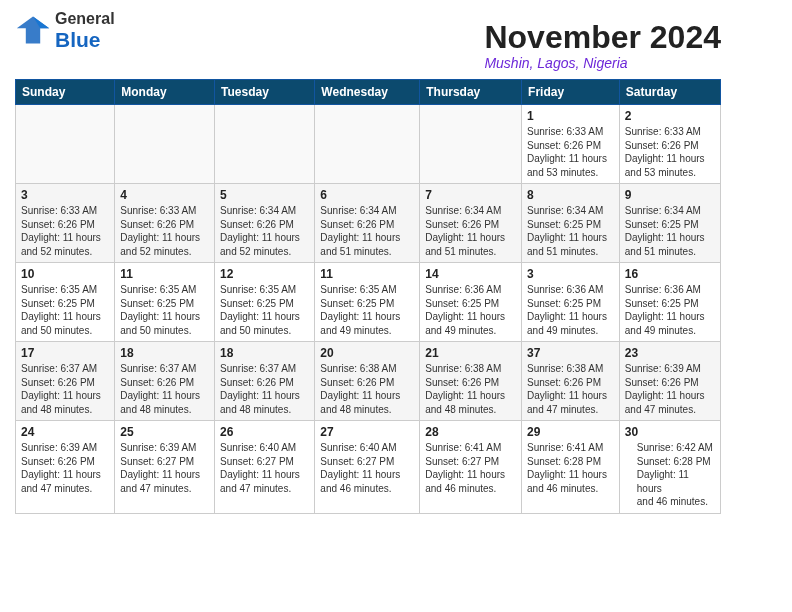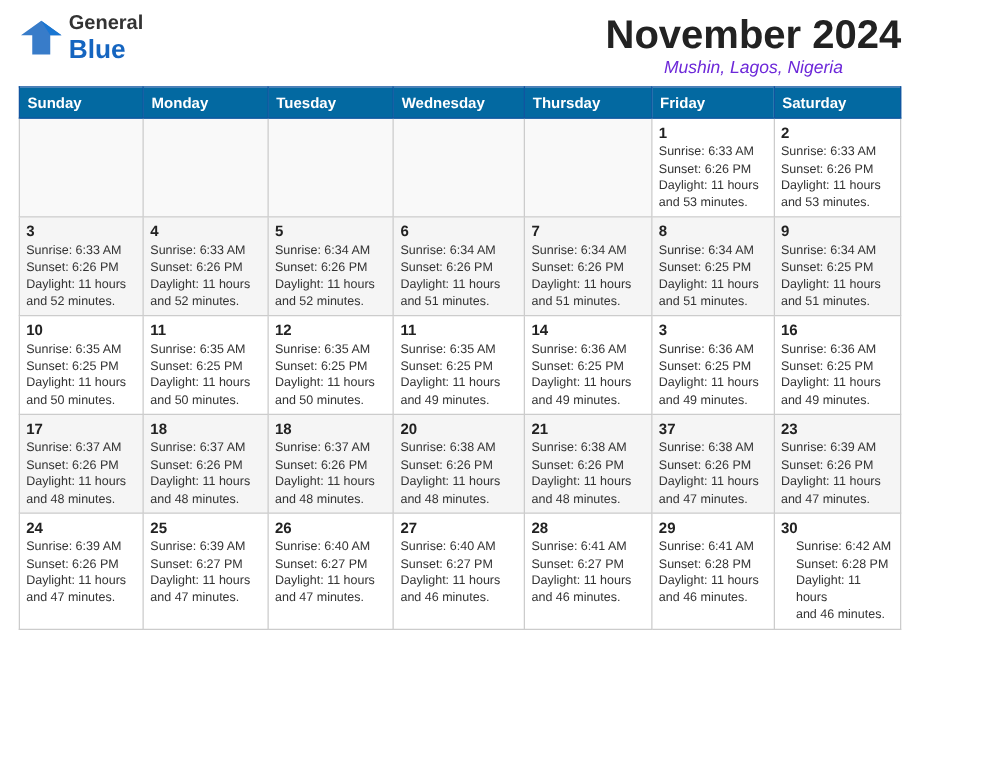--- a/index.html
+++ b/index.html
@@ -29,41 +29,42 @@
     .logo-text {
       font-size: 18px;
       font-weight: bold;
       line-height: 1.1;
     }
     .logo-icon {
       width: 36px;
       height: 36px;
     }
     .title-block {
-      text-align: center;
+      text-align: left;
+      margin-top: 10px;
     }
     .month-title {
       font-size: 32px;
       font-weight: bold;
       color: #222;
       line-height: 1.1;
     }
     .location {
       font-size: 14px;
       color: #6d28d9;
       font-style: italic;
     }
     
     .calendar {
       width: 100%;
       border-collapse: collapse;
       border: 1px solid #ccc;
     }
     .calendar th {
-      background: #0369a1;
+      background: #0c4a6e;
       color: #fff;
       font-size: 12px;
       font-weight: bold;
       padding: 5px 6px;
       text-align: left;
       border: 1px solid #1155a0;
     }
     .calendar td {
       vertical-align: top;
       font-size: 10px;

